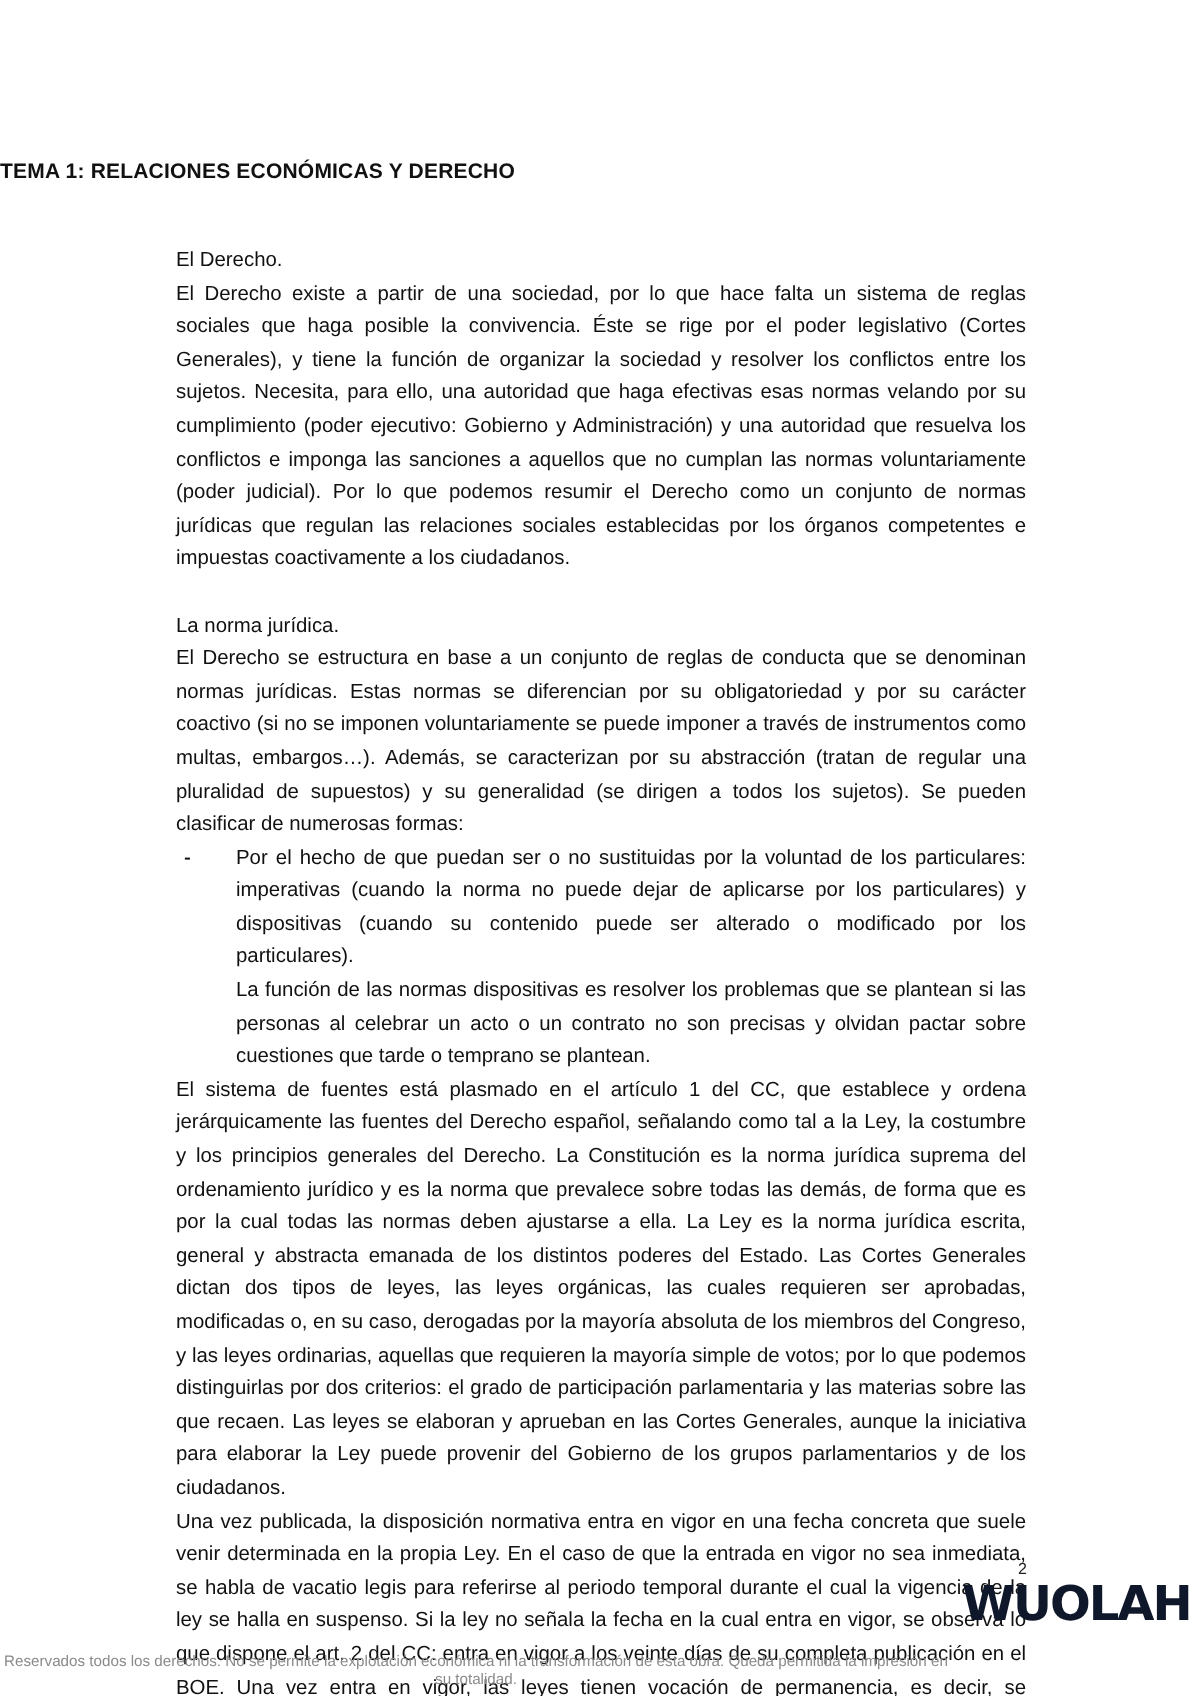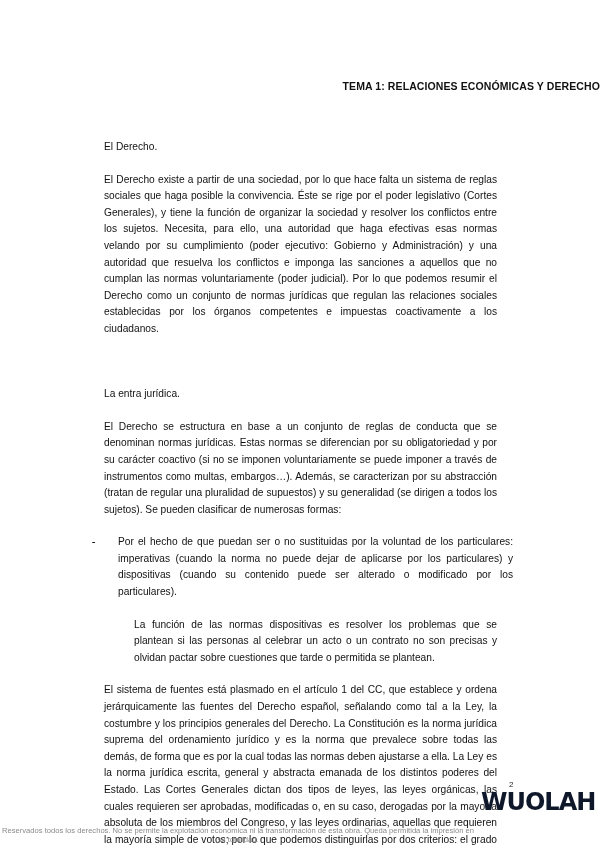--- a/index.html
+++ b/index.html
@@ -1,23 +1,23 @@
 <!DOCTYPE html>
 <html><head>
 <meta charset="utf-8">
 <style>
   html, body { margin: 0; padding: 0; background: #ffffff; }
   body { width: 600px; height: 848px; position: relative; overflow: hidden;
          font-family: "Liberation Sans", "DejaVu Sans", sans-serif; color: #111; }
   .page { position: absolute; left: 0; top: 0; width: 600px; height: 848px; background: #fff; }
-  .title { position: absolute; top: 80px; left: 0; width: 600px; text-align: right;
+  .title { position: absolute; top: 80px; left: 0; width: 600px; text-align: left;
            font-size: 10.5px; font-weight: bold; letter-spacing: 0.1px; }
   .body { position: absolute; left: 88px; width: 425px; top: 123px;
           font-size: 10.2px; line-height: 16.6px; text-align: justify; }
-  .body p { margin: 16px; }
+  .body p { margin: 0; }
   .heading { margin: 0; }
   .gap { height: 16.6px; }
   ul.bullets { list-style: none; margin: 0; padding: 0; }
   ul.bullets li { position: relative; padding-left: 30px; text-align: justify; }
   ul.bullets li .dash { position: absolute; left: 4px; top: 0; }
   .indent { padding-left: 30px; }
   .ital { }
   .pagenum { position: absolute; left: 509px; top: 780px; font-size: 8px; color: #222; }
   .watermark { position: absolute; left: 481px; top: 788px; font-size: 24px; font-weight: bold;
                color: #0f172a; letter-spacing: -1px; font-family: "DejaVu Sans", sans-serif; }
@@ -27,32 +27,32 @@
 </head>
 <body>
 
 <div class="page">
   <div class="title">TEMA 1: RELACIONES ECONÓMICAS Y DERECHO</div>
 
   <div class="body">
     <p class="heading">El Derecho.</p>
     <p>El Derecho existe a partir de una sociedad, por lo que hace falta un sistema de reglas sociales que haga posible la convivencia. Éste se rige por el poder legislativo (Cortes Generales), y tiene la función de organizar la sociedad y resolver los conflictos entre los sujetos. Necesita, para ello, una autoridad que haga efectivas esas normas velando por su cumplimiento (poder ejecutivo: Gobierno y Administración) y una autoridad que resuelva los conflictos e imponga las sanciones a aquellos que no cumplan las normas voluntariamente (poder judicial). Por lo que podemos resumir el Derecho como un conjunto de normas jurídicas que regulan las relaciones sociales establecidas por los órganos competentes e impuestas coactivamente a los ciudadanos.</p>
     <div class="gap"></div>
-    <p class="heading">La entra jurídica.</p>
+    <p class="heading">La norma jurídica.</p>
     <p>El Derecho se estructura en base a un conjunto de reglas de conducta que se denominan normas jurídicas. Estas normas se diferencian por su obligatoriedad y por su carácter coactivo (si no se imponen voluntariamente se puede imponer a través de instrumentos como multas, embargos…). Además, se caracterizan por su abstracción (tratan de regular una pluralidad de supuestos) y su generalidad (se dirigen a todos los sujetos). Se pueden clasificar de numerosas formas:</p>
     <ul class="bullets">
       <li>
         <span class="dash">-</span>
       </li>
       <li>
         <span class="dash">-</span>
         <span>Por el hecho de que puedan ser o no sustituidas por la voluntad de los particulares: imperativas (cuando la norma no puede dejar de aplicarse por los particulares) y dispositivas (cuando su contenido puede ser alterado o modificado por los particulares).</span>
       </li>
     </ul>
-    <p class="indent">La función de las normas dispositivas es resolver los problemas que se plantean si las personas al celebrar un acto o un contrato no son precisas y olvidan pactar sobre cuestiones que tarde o permitida se plantean.</p>
+    <p class="indent">La función de las normas dispositivas es resolver los problemas que se plantean si las personas al celebrar un acto o un contrato no son precisas y olvidan pactar sobre cuestiones que tarde o temprano se plantean.</p>
     <p>El sistema de fuentes está plasmado en el artículo 1 del CC, que establece y ordena jerárquicamente las fuentes del Derecho español, señalando como tal a la Ley, la costumbre y los principios generales del Derecho. La Constitución es la norma jurídica suprema del ordenamiento jurídico y es la norma que prevalece sobre todas las demás, de forma que es por la cual todas las normas deben ajustarse a ella. La Ley es la norma jurídica escrita, general y abstracta emanada de los distintos poderes del Estado. Las Cortes Generales dictan dos tipos de leyes, las leyes orgánicas, las cuales requieren ser aprobadas, modificadas o, en su caso, derogadas por la mayoría absoluta de los miembros del Congreso, y las leyes ordinarias, aquellas que requieren la mayoría simple de votos; por lo que podemos distinguirlas por dos criterios: el grado de participación parlamentaria y las materias sobre las que recaen. Las leyes se elaboran y aprueban en las Cortes Generales, aunque la iniciativa para elaborar la Ley puede provenir del Gobierno de los grupos parlamentarios y de los ciudadanos.</p>
     <p><span>Una vez publicada, la disposición normativa entra en vigor en una fecha concreta que suele venir determinada en la propia Ley. En el caso de que la entrada en vigor no sea inmediata, se habla de </span><span class="ital">vacatio legis</span><span> para referirse al periodo temporal durante el cual la vigencia de la ley se halla en suspenso. Si la ley no señala la fecha en la cual entra en vigor, se observa lo que dispone el art. 2 del CC: entra en vigor a los veinte días de su completa publicación en el BOE. Una vez entra en vigor, las leyes tienen vocación de permanencia, es decir, se proyectan hacia el futuro hasta que exista otra ley que la derogue. Se pueden dar situaciones de confusión al publicar una ley que derogue una anterior, para ello existen las normas de transición, cuya finalidad es resolver conflictos indicando si los actos y las situaciones realizadas al amparo de una ley antigua deben continuar siendo reguladas por esa</span></p>
   </div>
 
   <div class="pagenum">2</div>
   <div class="watermark">WUOLAH</div>
   <div class="footer">Reservados todos los derechos. No se permite la explotación económica ni la transformación de esta obra. Queda permitida la impresión en su totalidad.</div>
 </div>
 
 </body></html>

